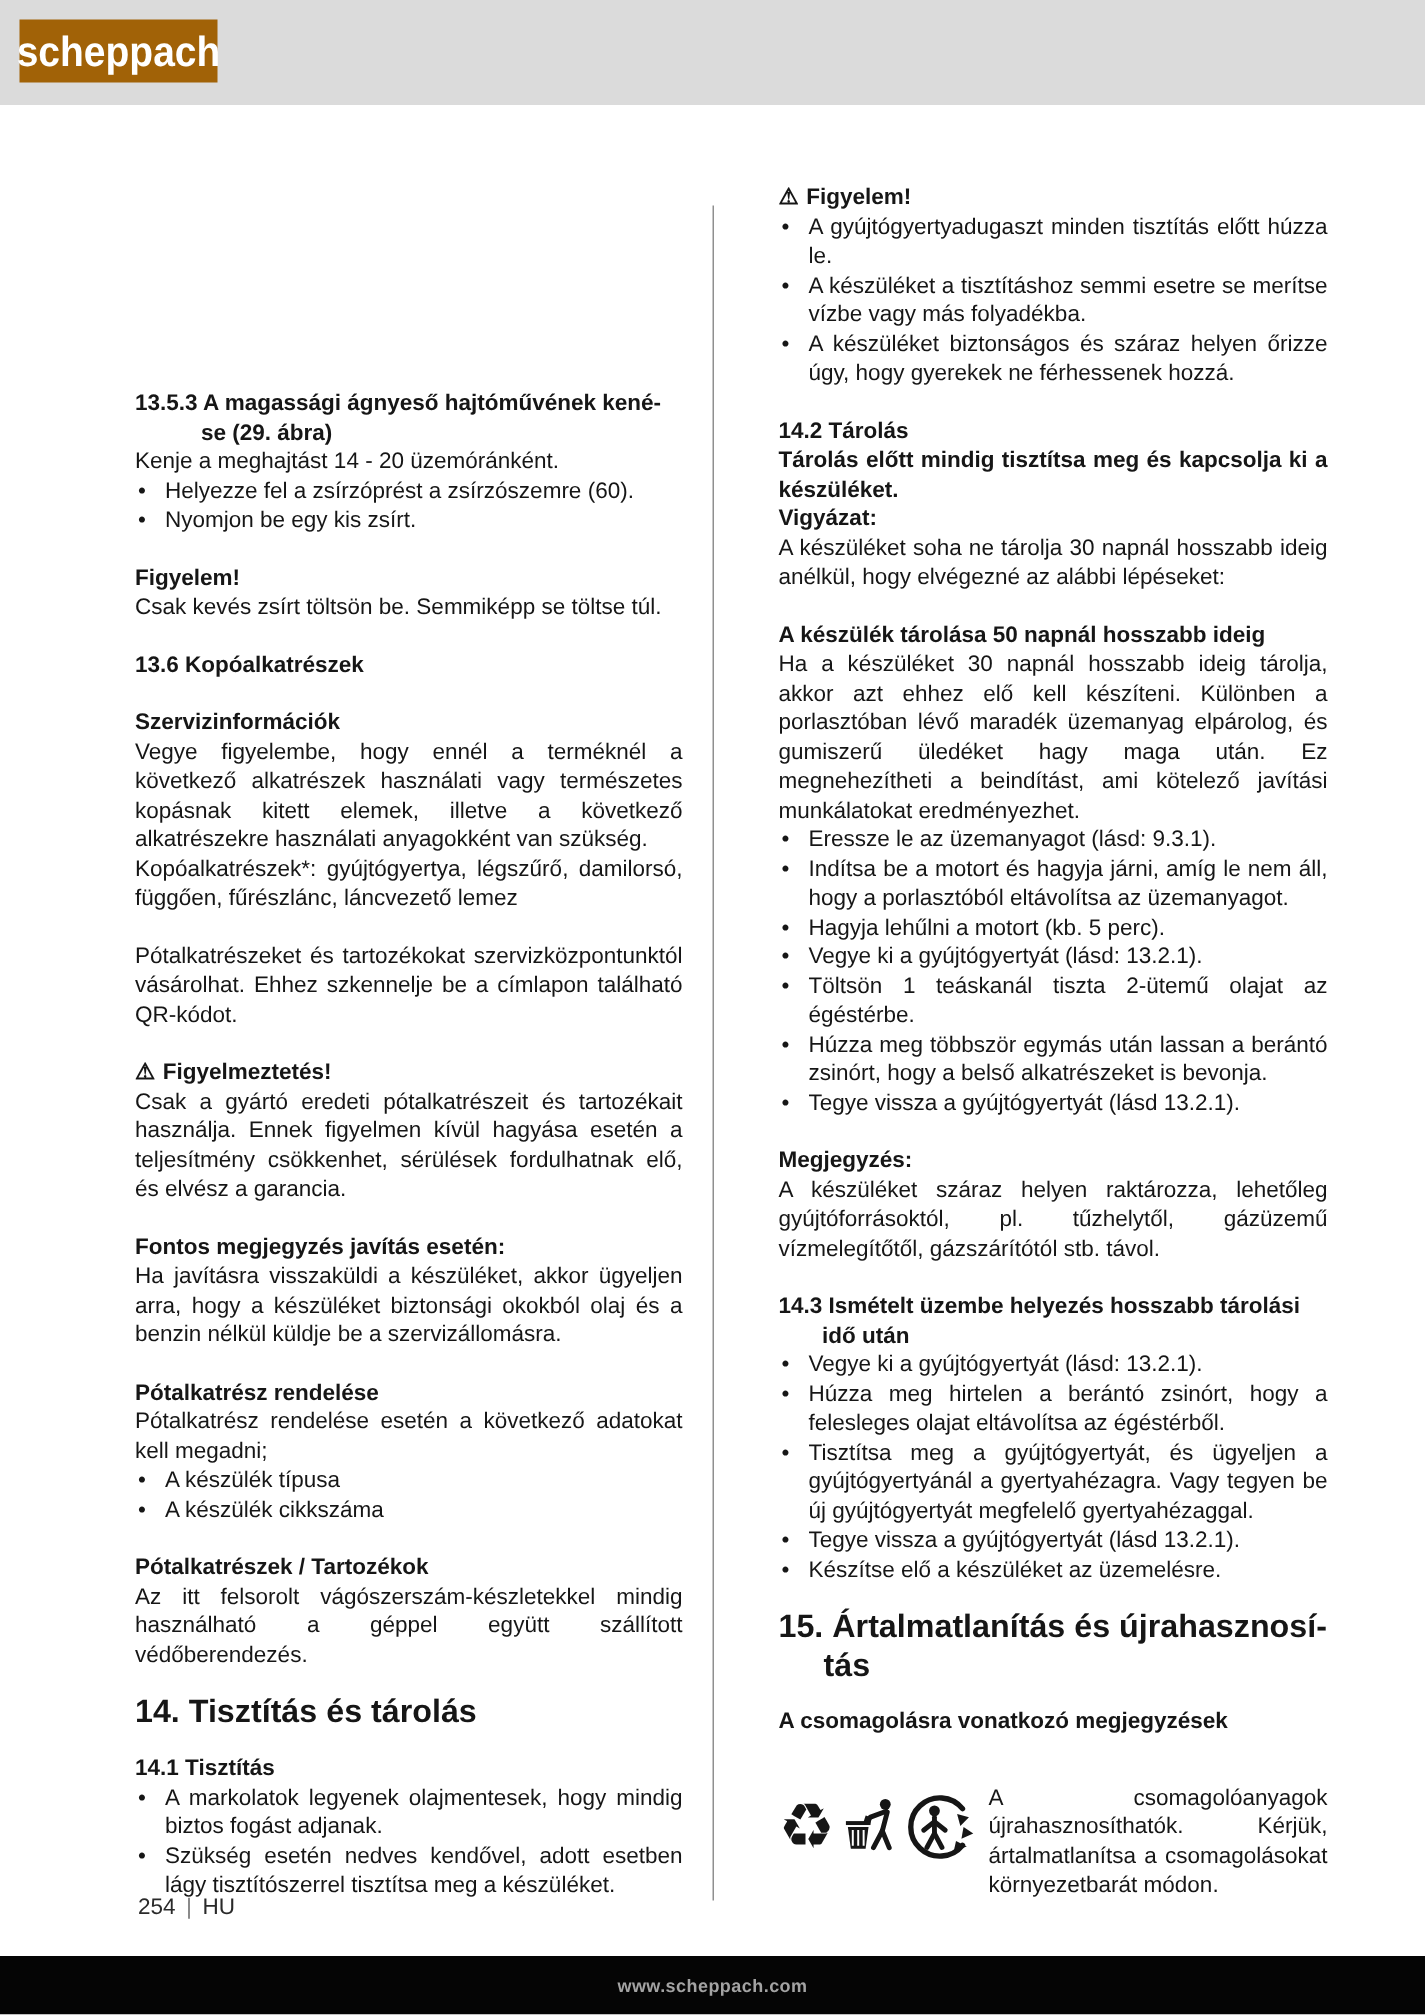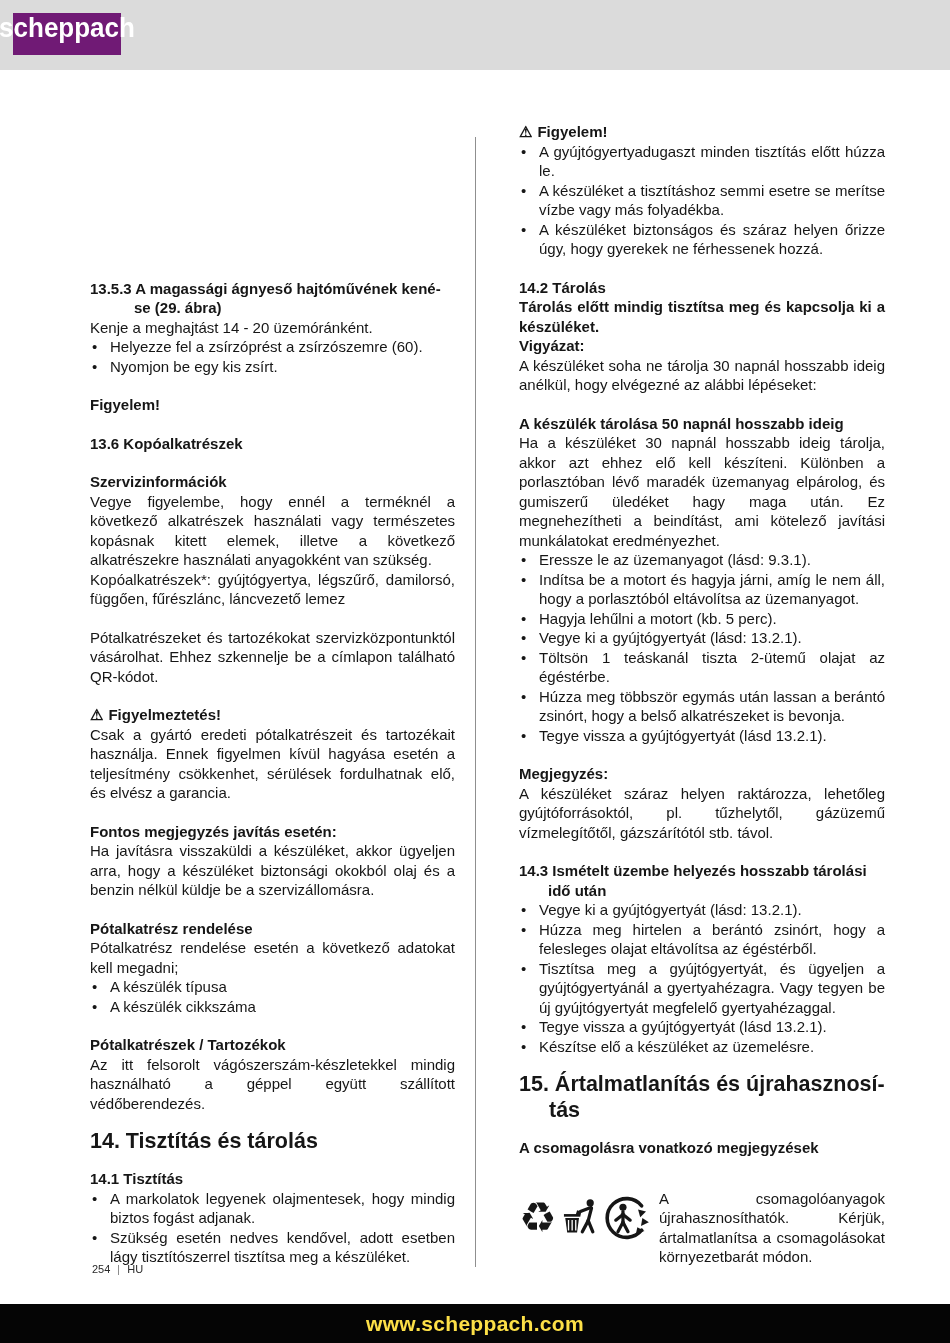--- a/index.html
+++ b/index.html
@@ -3,22 +3,22 @@
 <meta charset="utf-8">
 <style>
   html,body{margin:0;padding:0;background:#fff;}
   body{
     width:950px;height:1343px;position:relative;overflow:hidden;
     font-family:"Liberation Sans", sans-serif;color:#161616;
     -webkit-font-smoothing:antialiased;
   }
   .header{position:absolute;left:0;top:0;width:950px;height:70px;background:#dbdbdb;}
   .logo{
-    position:absolute;left:13px;top:13px;width:108px;height:42px;background:#701a75;
-    display:flex;justify-content:center;
+    position:absolute;left:13px;top:13px;width:132px;height:42px;background:#a16207;
+    display:flex;align-items:center;justify-content:center;
   }
   .logo span{
     color:#fff;font-weight:bold;font-size:26px;letter-spacing:0px;
     font-family:"Liberation Sans", sans-serif;transform:scaleY(1.08);
   }
   .content{
     position:absolute;left:90px;top:122px;width:795px;display:flex;align-items:flex-end;
   }
   .col{font-size:15px;line-height:19.5px;}
   .col0{width:365px;}
@@ -31,27 +31,27 @@
   ul.bullets{list-style:none;margin:0;padding:0;}
   li.bullet{display:flex;align-items:flex-start;}
   .bm{width:18px;flex:0 0 18px;text-align:left;padding-left:2px;}
   .bt{flex:1;text-align:justify;}
   .warnglyph{font-weight:bold;margin-right:5px;}
   .iconrow{display:flex;margin-top:12px;align-items:flex-start;}
   .icons{flex:0 0 140px;display:flex;align-items:center;gap:3px;margin-top:6px;}
   .icon{display:inline-flex;align-items:center;justify-content:center;}
   .icon-recycle{font-size:42px;line-height:46px;color:#161616;}
   .icotext{flex:1;}
-  .pageno{position:absolute;left:92px;top:1263px;font-size:11px;color:#2a2a2a;}
+  .pageno{position:absolute;left:92px;top:1263px;font-size:15px;color:#2a2a2a;}
   .pageno .sep{display:inline-block;margin:0 7px;transform:scaleX(.6);}
   .bar{
     position:absolute;left:0;top:1304px;width:950px;height:39px;background:#050505;
     display:flex;align-items:center;justify-content:center;
   }
-  .bar span{color:#fde047;font-weight:bold;font-size:21px;letter-spacing:.3px;}
+  .bar span{color:#a3a3a3;font-weight:bold;font-size:12px;letter-spacing:.3px;}
 </style>
 </head>
 <body>
 
 <div class="page">
   <header class="header">
     <div class="logo">
       <span>scheppach</span>
     </div>
   </header>
@@ -65,20 +65,21 @@
             <span class="bm">•</span>
             <span class="bt">Helyezze fel a zsírzóprést a zsírzószemre (60).</span>
           </li>
           <li class="bullet">
             <span class="bm">•</span>
             <span class="bt">Nyomjon be egy kis zsírt.</span>
           </li>
         </ul>
         <div class="gap"></div>
         <div class="hd">Figyelem!</div>
+        <p class="para">Csak kevés zsírt töltsön be. Semmiképp se töltse túl.</p>
         <div class="gap"></div>
         <div class="hd">13.6 Kopóalkatrészek</div>
         <div class="gap"></div>
         <div class="hd">Szervizinformációk</div>
         <p class="para">Vegye figyelembe, hogy ennél a terméknél a következő alkatrészek használati vagy természetes kopásnak kitett elemek, illetve a következő alkatrészekre használati anyagokként van szükség.</p>
         <p class="para">Kopóalkatrészek*: gyújtógyertya, légszűrő, damilorsó, függően, fűrészlánc, láncvezető lemez</p>
         <div class="gap"></div>
         <p class="para">Pótalkatrészeket és tartozékokat szervizközpontunktól vásárolhat. Ehhez szkennelje be a címlapon található QR-kódot.</p>
         <div class="gap"></div>
         <div class="hd"><span class="warnglyph">⚠</span>Figyelmeztetés!</div>

